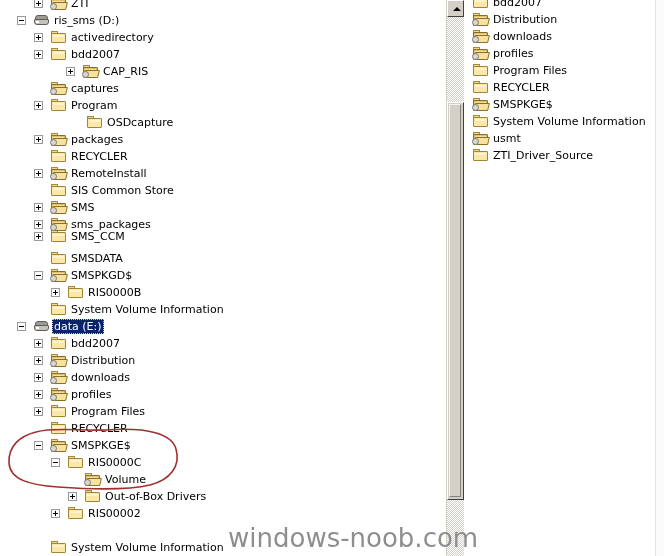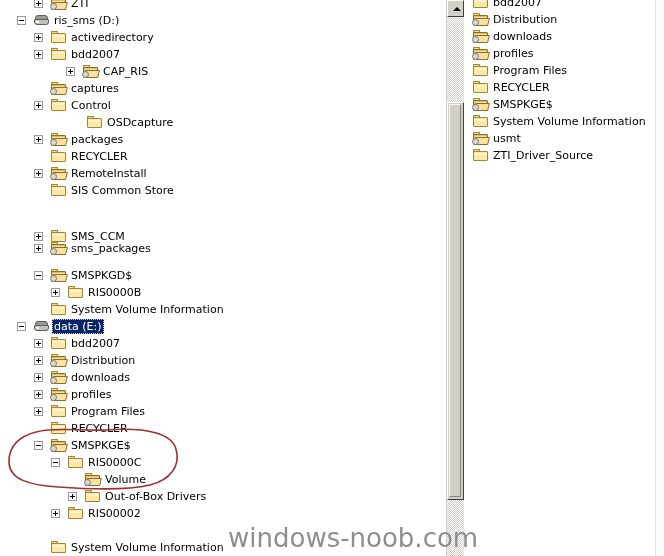--- a/index.html
+++ b/index.html
@@ -162,21 +162,21 @@
         <span style="position:absolute;left:69px"><span class="lbl">captures</span></span>
       </div>
       <div class="row" style="top: 97px; width: 444px;">
         <span class="exp plus" style="left:34px"></span>
         <span style="position:absolute;left:51px">
           <span class="ico folder">
             <span class="tab"></span>
             <span class="body"></span>
           </span>
         </span>
-        <span style="position:absolute;left:69px"><span class="lbl">Control</span></span>
+        <span style="position:absolute;left:69px"><span class="lbl">Program</span></span>
       </div>
       <div class="row" style="top: 114px; width: 444px; margin-left: 36px;">
         <span style="position:absolute;left:51px">
           <span class="ico folder">
             <span class="tab"></span>
             <span class="body"></span>
           </span>
         </span>
         <span style="position:absolute;left:69px"><span class="lbl">OSDcapture</span></span>
       </div>
@@ -215,41 +215,62 @@
       </div>
       <div class="row" style="top: 182px; width: 444px;">
         <span style="position:absolute;left:51px">
           <span class="ico folder">
             <span class="tab"></span>
             <span class="body"></span>
           </span>
         </span>
         <span style="position:absolute;left:69px"><span class="lbl">SIS Common Store</span></span>
       </div>
+      <div class="row" style="top: 199px; width: 444px;">
+        <span class="exp plus" style="left:34px"></span>
+        <span style="position:absolute;left:51px">
+          <span class="ico folder open">
+            <span class="tab"></span>
+            <span class="body"></span>
+            <span class="flap"></span>
+            <span class="hand"></span>
+          </span>
+        </span>
+        <span style="position:absolute;left:69px"><span class="lbl">SMS</span></span>
+      </div>
       <div class="row" style="top: 228px; width: 444px;">
         <span class="exp plus" style="left:34px"></span>
         <span style="position:absolute;left:51px">
           <span class="ico folder">
             <span class="tab"></span>
             <span class="body"></span>
           </span>
         </span>
         <span style="position:absolute;left:69px"><span class="lbl">SMS_CCM</span></span>
       </div>
-      <div class="row" style="top: 240px; width: 444px; text-align: right;">
+      <div class="row" style="top: 216px; width: 444px; text-align: right;">
         <span class="exp plus" style="left:34px"></span>
         <span style="position:absolute;left:51px">
           <span class="ico folder open">
             <span class="tab"></span>
             <span class="body"></span>
             <span class="flap"></span>
             <span class="hand"></span>
           </span>
         </span>
         <span style="position:absolute;left:69px"><span class="lbl">sms_packages</span></span>
+      </div>
+      <div class="row" style="top: 250px; width: 444px;">
+        <span style="position:absolute;left:51px">
+          <span class="ico folder">
+            <span class="tab"></span>
+            <span class="body"></span>
+          </span>
+        </span>
+        <span style="position:absolute;left:69px"><span class="lbl">SMSDATA</span></span>
       </div>
       <div class="row" style="top: 267px; width: 444px;">
         <span class="exp minus" style="left:34px"></span>
         <span style="position:absolute;left:51px">
           <span class="ico folder open">
             <span class="tab"></span>
             <span class="body"></span>
             <span class="flap"></span>
             <span class="hand"></span>
           </span>

